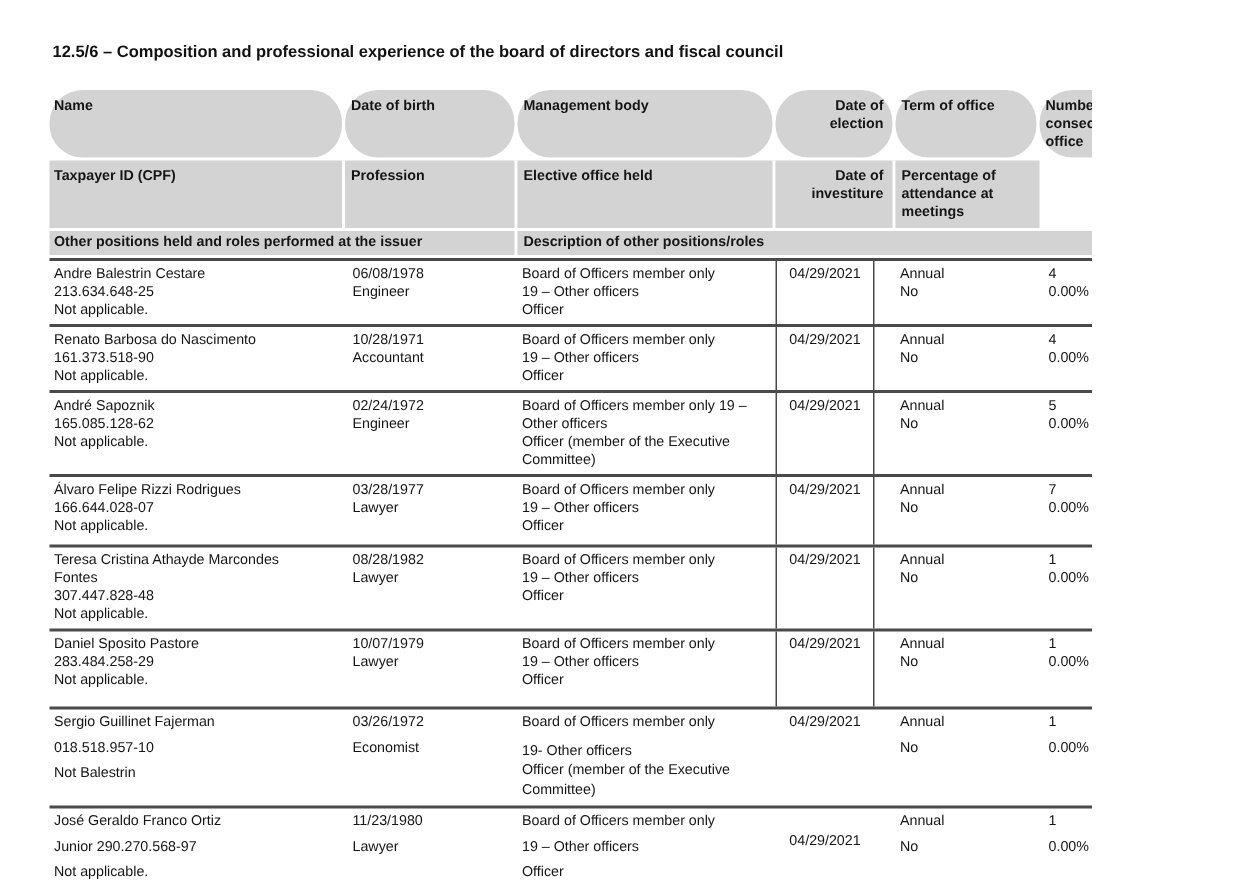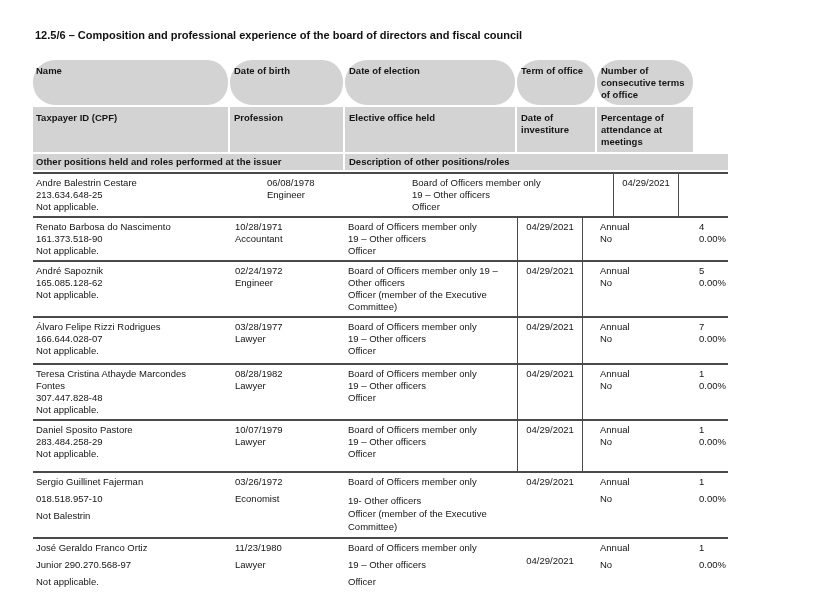--- a/index.html
+++ b/index.html
@@ -36,21 +36,21 @@
   .hcell {
     background: #d3d3d3;
     border-right: 2px solid #ffffff;
     padding: 5px 6px 4px 4px;
     font-size: 9.5px;
     font-weight: bold;
     line-height: 12px;
     box-sizing: border-box;
   }
   .hcell:last-child { border-right: none; }
-  .hcell.center { text-align: left; }
+  .hcell.center { text-align: right; }
   .h1 { min-height: 37px; border-radius: 22px; }
   .h2 { min-height: 39px; }
   .h3 { min-height: 16px; padding-top: 2px; padding-bottom: 2px; }
   
   .rows { width: 790px; }
   .trow {
     display: grid;
     grid-template-columns: 197px 115px 172px 66px 110px 130px;
     border-top: 2px solid #4a4a4a;
     box-sizing: border-box;
@@ -72,41 +72,42 @@
   }
   .c-term   { padding-left: 17px; }
   .c-number { padding-left: 6px; }
   .ln { margin-bottom: 0; }
   
   .loose .ln { margin-bottom: 5px; }
   .r7 .c-body .ln { margin-bottom: 1px; }
   .r7 .c-body .ln:first-child { margin-bottom: 7px; }
   .r8 .c-election { padding-top: 16px; }
   
-  .rows > .trow:nth-child(1) { min-height: 37px; gap: 32px; }
+  .rows > .trow:nth-child(1) { min-height: 37px; }
   .rows > .trow:nth-child(2) { min-height: 38px; }
   .rows > .trow:nth-child(3) { min-height: 50px; }
   .rows > .trow:nth-child(4) { min-height: 47px; }
   .rows > .trow:nth-child(5) { min-height: 54px; }
   .rows > .trow:nth-child(6) { min-height: 52px; }
   .rows > .trow:nth-child(7) { min-height: 62px; }
   .rows > .trow:nth-child(8) { min-height: 66px; }
 </style>
 </head>
 <body>
 
 <div class="page">
 
   <div class="doc-title">12.5/6 – Composition and professional experience of the board of directors and fiscal council</div>
 
   <div class="table-wrap">
 
     <div class="thead">
       <div class="hcell h1 c-name">Name</div>
       <div class="hcell h1">Date of birth</div>
+      <div class="hcell h1">Management body</div>
       <div class="hcell h1 center">Date of election</div>
       <div class="hcell h1">Term of office</div>
       <div class="hcell h1">Number of consecutive terms of office</div>
     </div>
 
     <div class="thead">
       <div class="hcell h2 c-name">Taxpayer ID (CPF)</div>
       <div class="hcell h2">Profession</div>
       <div class="hcell h2">Elective office held</div>
       <div class="hcell h2 center">Date of investiture</div>

